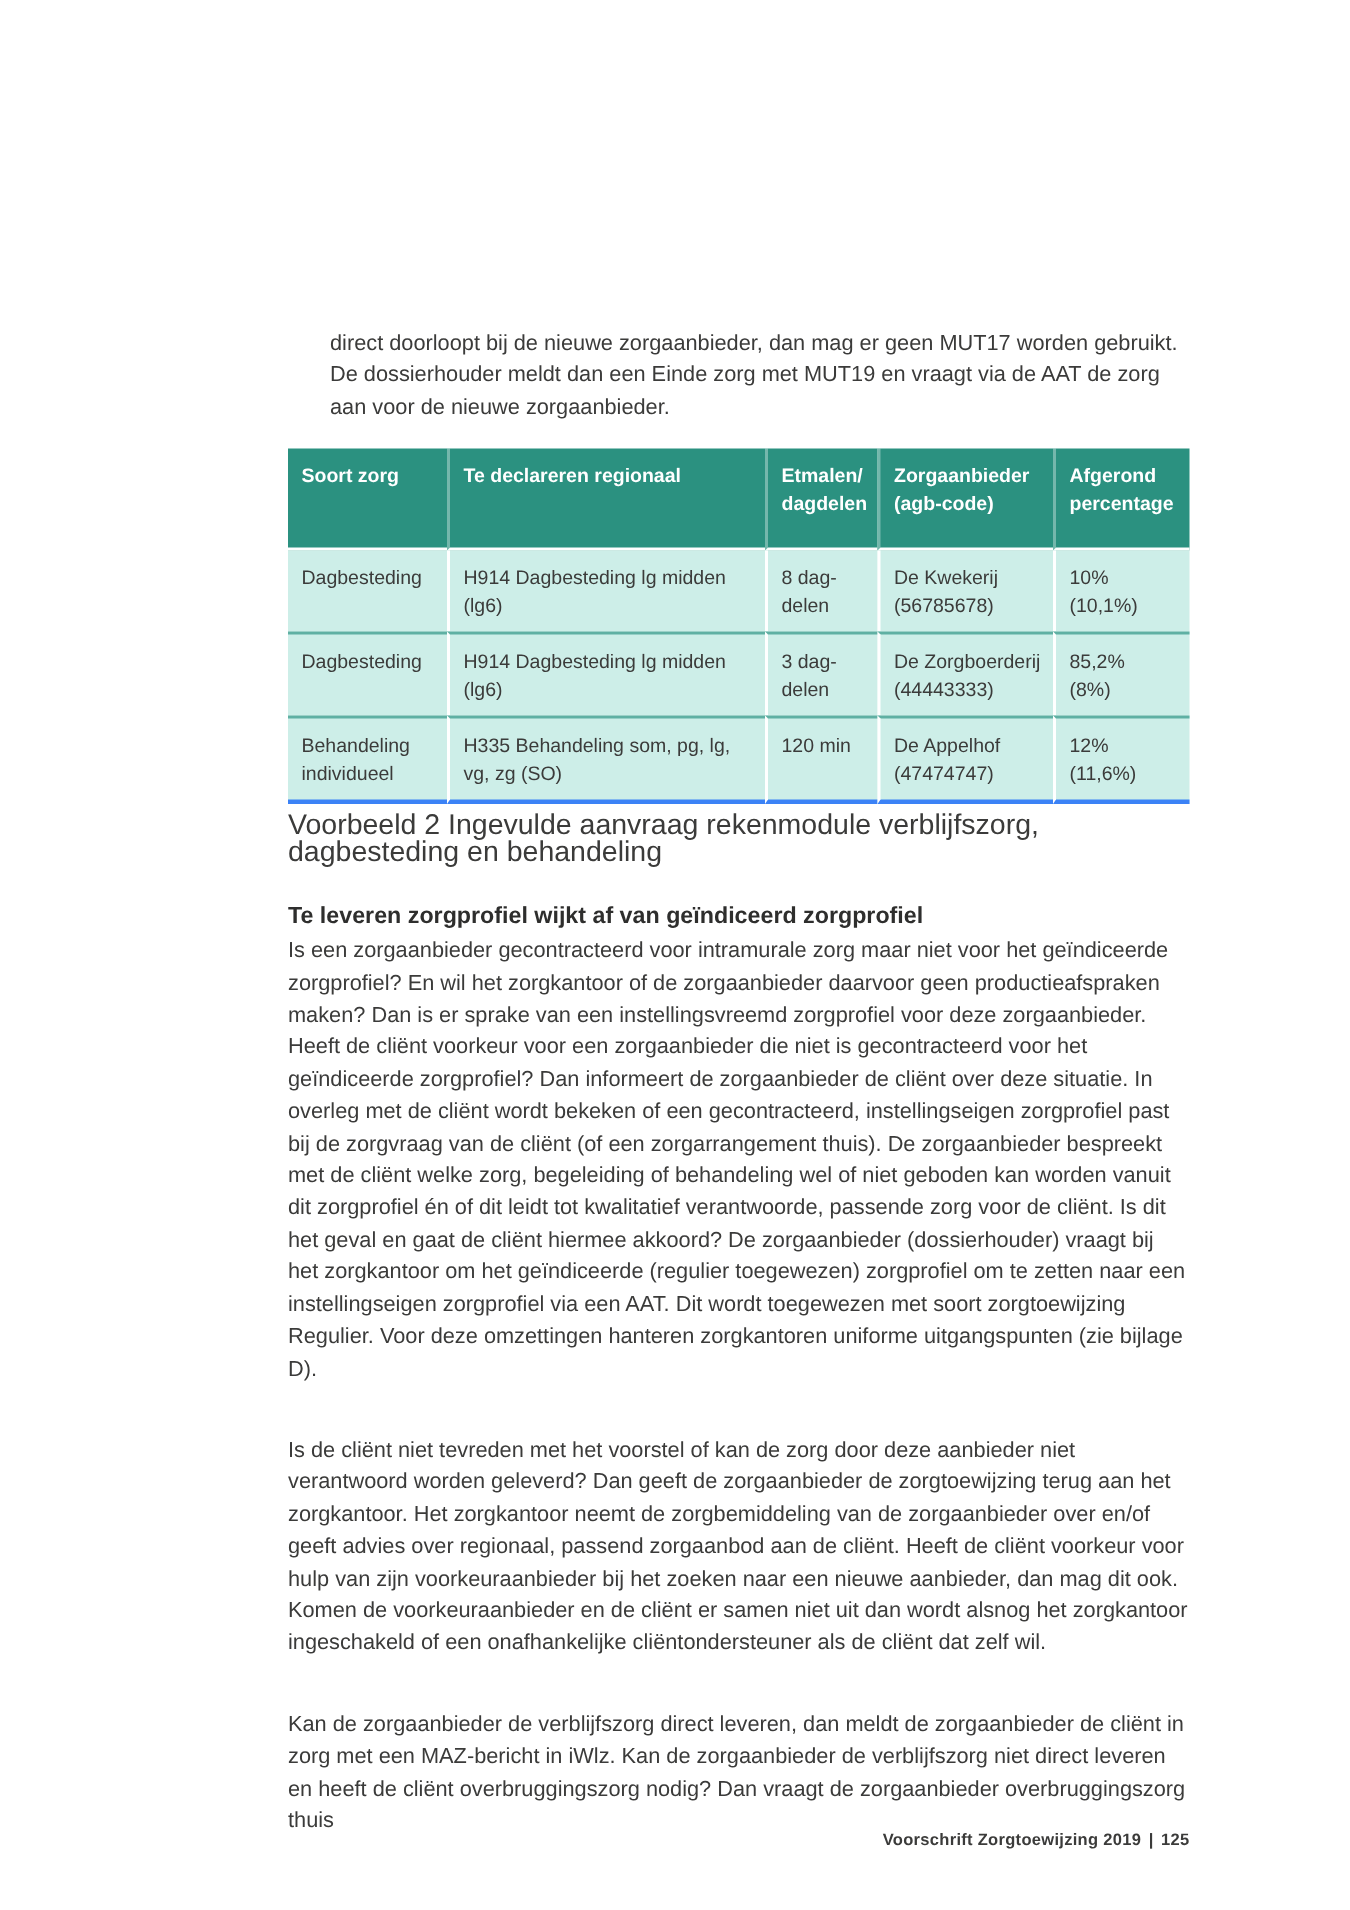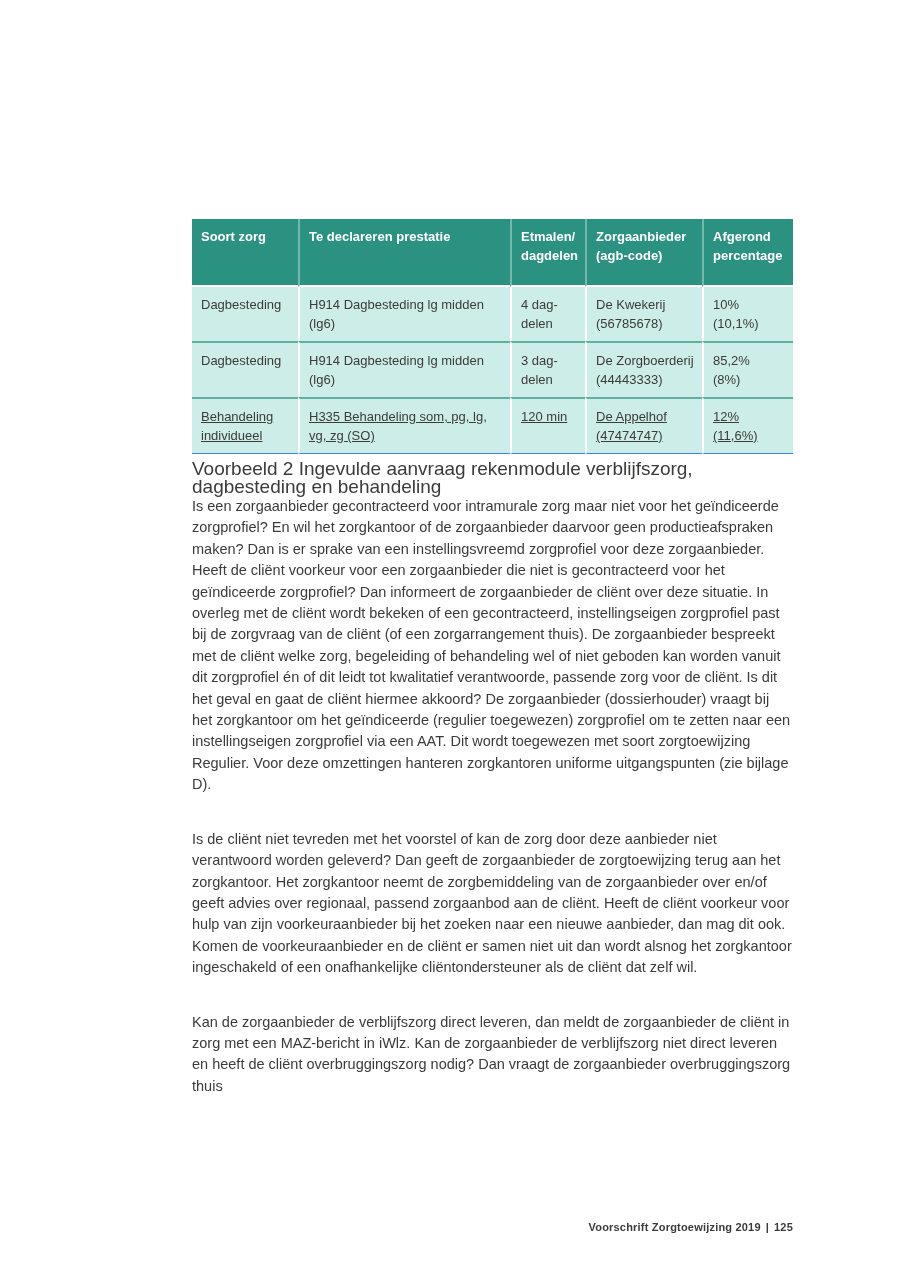--- a/index.html
+++ b/index.html
@@ -54,21 +54,21 @@
   .zorg-table thead th {
     background: #2b9180;
     color: #ffffff;
     font-weight: bold;
     border-bottom: 2px solid #ffffff;
   }
   .zorg-table thead th + th { border-left: 2px solid rgba(255,255,255,0.35); }
   .zorg-table tbody td { background: #cdeee8; }
   .zorg-table tbody td + td { border-left: 2px solid #ffffff; }
   .zorg-table tbody tr + tr td { border-top: 2px solid #5fb0a3; }
-  .zorg-table tbody tr:last-child td { border-bottom: 1px solid #3b82f6; text-decoration: underline; }
+  .zorg-table tbody tr:last-child td { border-bottom: 3px solid #3b82f6; }
   .zorg-table tbody tr.r1, .zorg-table tbody tr.r2, .zorg-table tbody tr.r3 { height: 45px; }
   .zorg-table tbody tr.r4 { height: 52px; }
   .caption {
     margin-top: 6px;
     font-size: 19px;
     line-height: 18px;
   }
   h2.section-heading {
     font-size: 15.5px;
     font-weight: bold;
@@ -87,46 +87,47 @@
     font-weight: bold;
   }
   .footer .sep { margin: 0 5px; }
 </style>
 </head>
 <body>
 
 <div class="page">
   <div class="content">
 
+    <p class="intro">direct doorloopt bij de nieuwe zorgaanbieder, dan mag er geen MUT17 worden gebruikt. De dossierhouder meldt dan een Einde zorg met MUT19 en vraagt via de AAT de zorg aan voor de nieuwe zorgaanbieder.</p>
 
     <table class="zorg-table">
       <colgroup>
         <col class="c1">
           <col class="c2">
           <col class="c3">
           <col class="c4">
           <col class="c5">
       </colgroup>
       <thead>
         <tr>
           <th>Soort zorg</th>
-          <th>Te declareren prestatie</th>
+          <th>Te declareren regionaal</th>
           <th>Etmalen/
 dagdelen</th>
           <th>Zorgaanbieder
 (agb-code)</th>
           <th>Afgerond
 percentage</th>
         </tr>
       </thead>
       <tbody>
         <tr class="r2">
           <td>Dagbesteding</td>
           <td>H914 Dagbesteding lg midden (lg6)</td>
-          <td>4 dag-
+          <td>8 dag-
 delen</td>
           <td>De Kwekerij
 (56785678)</td>
           <td>10%
 (10,1%)</td>
         </tr>
         <tr class="r3">
           <td>Dagbesteding</td>
           <td>H914 Dagbesteding lg midden (lg6)</td>
           <td>3 dag-
@@ -143,20 +144,21 @@
           <td>De Appelhof
 (47474747)</td>
           <td>12%
 (11,6%)</td>
         </tr>
       </tbody>
     </table>
 
     <p class="caption">Voorbeeld 2 Ingevulde aanvraag rekenmodule verblijfszorg, dagbesteding en behandeling</p>
 
+    <h2 class="section-heading">Te leveren zorgprofiel wijkt af van geïndiceerd zorgprofiel</h2>
     <p class="body-par">Is een zorgaanbieder gecontracteerd voor intramurale zorg maar niet voor het geïndiceerde zorgprofiel? En wil het zorgkantoor of de zorgaanbieder daarvoor geen productieafspraken maken? Dan is er sprake van een instellingsvreemd zorgprofiel voor deze zorgaanbieder. Heeft de cliënt voorkeur voor een zorgaanbieder die niet is gecontracteerd voor het geïndiceerde zorgprofiel? Dan informeert de zorgaanbieder de cliënt over deze situatie. In overleg met de cliënt wordt bekeken of een gecontracteerd, instellingseigen zorgprofiel past bij de zorgvraag van de cliënt (of een zorgarrangement thuis). De zorgaanbieder bespreekt met de cliënt welke zorg, begeleiding of behandeling wel of niet geboden kan worden vanuit dit zorgprofiel én of dit leidt tot kwalitatief verantwoorde, passende zorg voor de cliënt. Is dit het geval en gaat de cliënt hiermee akkoord? De zorgaanbieder (dossierhouder) vraagt bij het zorgkantoor om het geïndiceerde (regulier toegewezen) zorgprofiel om te zetten naar een instellingseigen zorgprofiel via een AAT. Dit wordt toegewezen met soort zorgtoewijzing Regulier. Voor deze omzettingen hanteren zorgkantoren uniforme uitgangspunten (zie bijlage D).</p>
     <p class="body-par">Is de cliënt niet tevreden met het voorstel of kan de zorg door deze aanbieder niet verantwoord worden geleverd? Dan geeft de zorgaanbieder de zorgtoewijzing terug aan het zorgkantoor. Het zorgkantoor neemt de zorgbemiddeling van de zorgaanbieder over en/of geeft advies over regionaal, passend zorgaanbod aan de cliënt. Heeft de cliënt voorkeur voor hulp van zijn voorkeuraanbieder bij het zoeken naar een nieuwe aanbieder, dan mag dit ook. Komen de voorkeuraanbieder en de cliënt er samen niet uit dan wordt alsnog het zorgkantoor ingeschakeld of een onafhankelijke cliëntondersteuner als de cliënt dat zelf wil.</p>
 
     <p class="body-par">Kan de zorgaanbieder de verblijfszorg direct leveren, dan meldt de zorgaanbieder de cliënt in zorg met een MAZ-bericht in iWlz. Kan de zorgaanbieder de verblijfszorg niet direct leveren en heeft de cliënt overbruggingszorg nodig? Dan vraagt de zorgaanbieder overbruggingszorg thuis</p>
 
   </div>
 
   <div class="footer">
     <span>Voorschrift Zorgtoewijzing 2019</span><span class="sep">|</span><span>125</span>
   </div>

